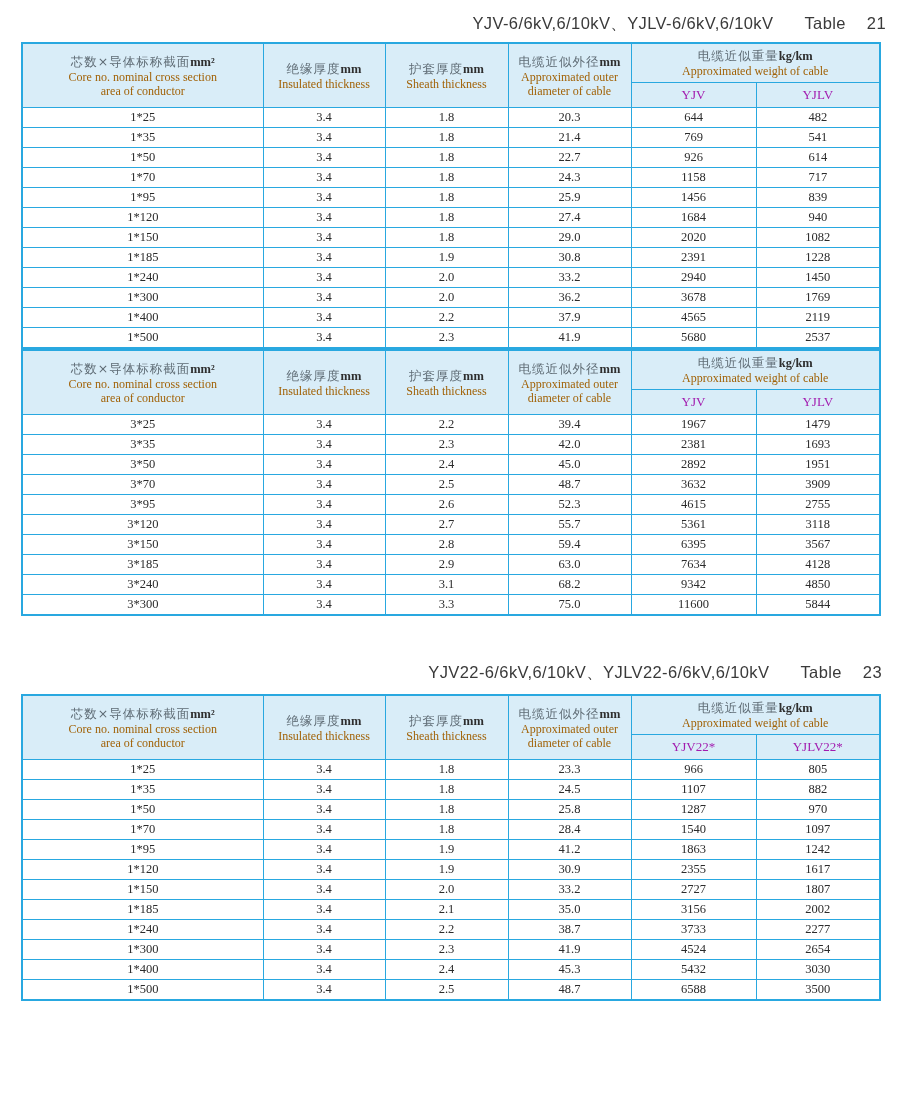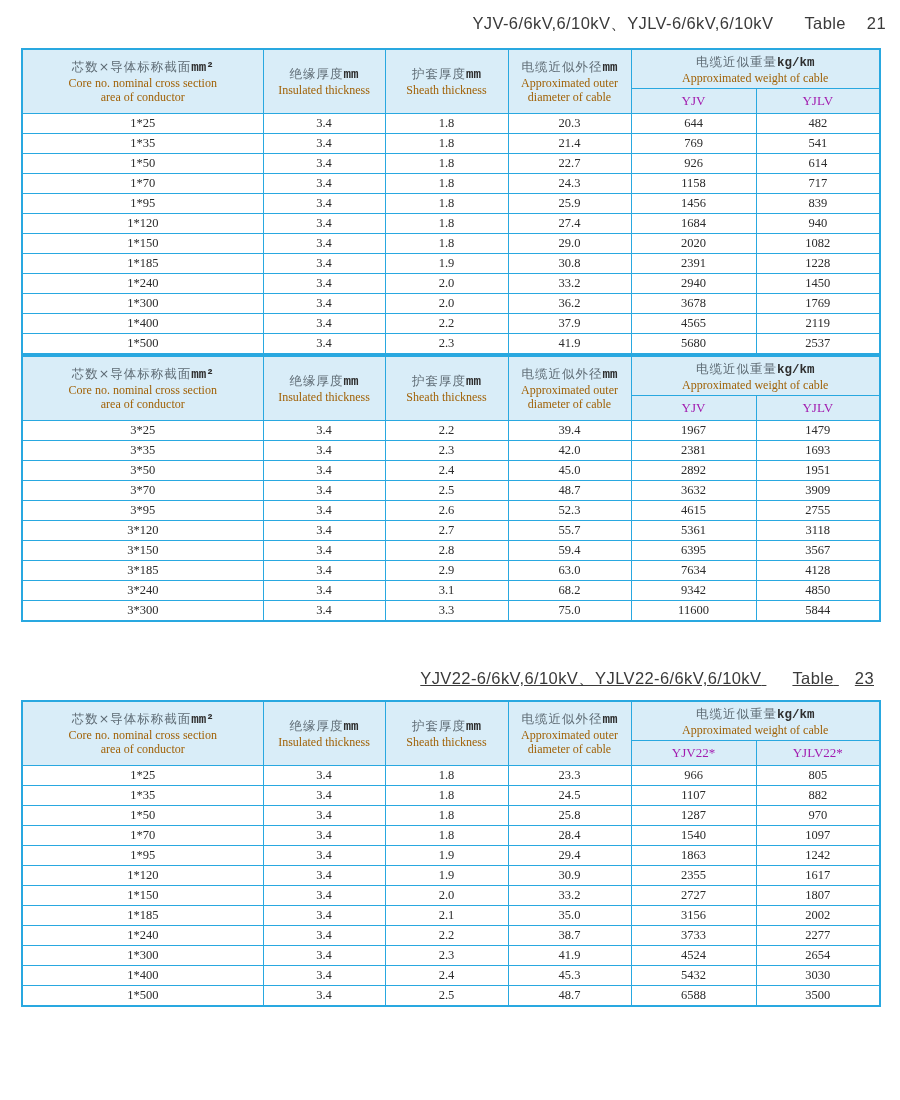--- a/index.html
+++ b/index.html
@@ -17,23 +17,23 @@
     text-align:right;
     padding-right:14px;
     font-size:16.5px;
     line-height:20px;
     color:#3a3a3a;
     letter-spacing:0.4px;
     white-space:nowrap;
   }
   .section-title .tword{margin-left:26px;}
   .section-title .tnum{margin-left:16px;}
-  .sec1 .section-title{margin:13px 0 15px 0;}
+  .sec1 .section-title{margin:13px 0 9px 0;}
   .sec2 .section-title{margin:44px 0 11px 0;}
-  .sec3 .section-title{margin:46px 12px 12px 0;text-decoration:underline;}
+  .sec3 .section-title{margin:46px 4px 12px 0;}
 
   
   table.spec{
     border-collapse:collapse;
     table-layout:fixed;
     margin-left:21px;
     border:2px solid #29a8e0;
   }
   .spec th,.spec td{
     border:1px solid #29a8e0;
@@ -52,21 +52,21 @@
     font-size:12.5px;
     line-height:16px;
     color:#5e6b74;
     letter-spacing:1px;
     font-family:"DejaVu Sans",sans-serif;
   }
   .zh .unit{
     color:#2e2e2e;
     font-weight:bold;
     letter-spacing:0;
-    font-family:Liberation Mono, monospace;
+    font-family:Liberation Serif, serif;
     font-size:12.5px;
   }
   .en{
     font-size:12px;
     line-height:14px;
     color:#a16207;
     font-family:"Liberation Serif",serif;
   }
   .sub{
     font-family:"Liberation Serif",serif;
@@ -436,21 +436,21 @@
               <td>3.4</td>
               <td>1.8</td>
               <td>28.4</td>
               <td>1540</td>
               <td>1097</td>
             </tr>
             <tr>
               <td>1*95</td>
               <td>3.4</td>
               <td>1.9</td>
-              <td>29.4</td>
+              <td>41.2</td>
               <td>1863</td>
               <td>1242</td>
             </tr>
             <tr>
               <td>1*120</td>
               <td>3.4</td>
               <td>1.9</td>
               <td>30.9</td>
               <td>2355</td>
               <td>1617</td>

